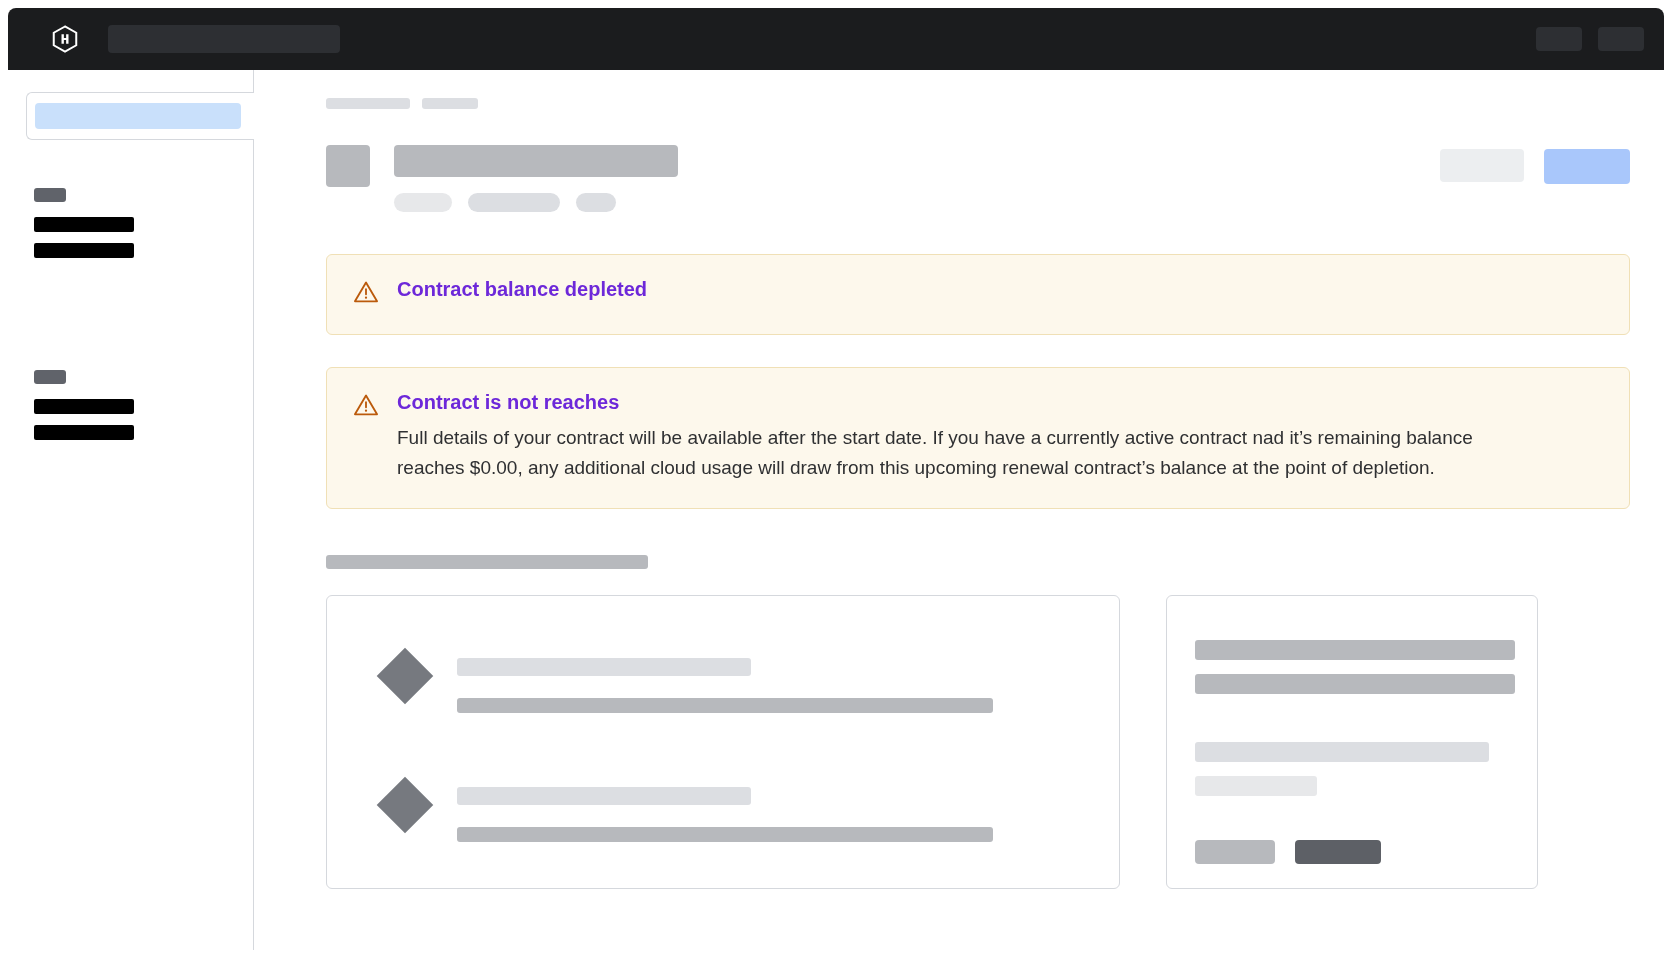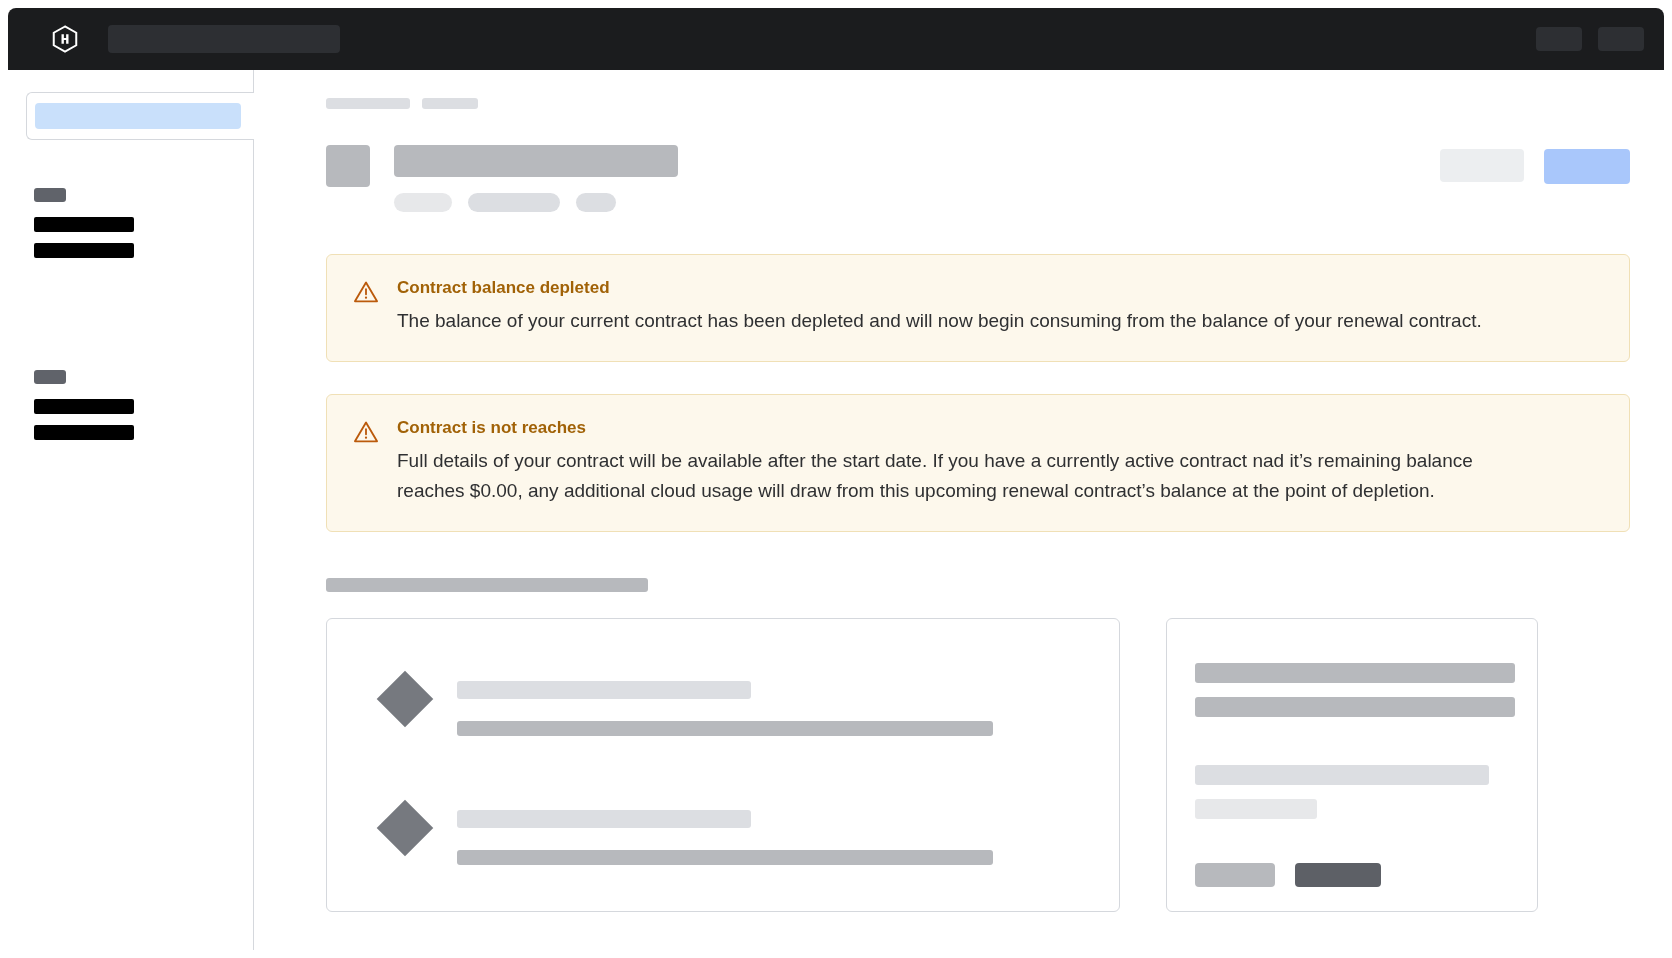--- a/index.html
+++ b/index.html
@@ -191,22 +191,22 @@
   }
   .alert-icon {
     flex: none;
     width: 26px;
     height: 26px;
     margin-top: 2px;
     color: #bb5a0b;
   }
   .alert-body { flex: 1; }
   .alert-title {
-    color: #a16207;
-    font-size: 17px;
+    color: #6d28d9;
+    font-size: 20px;
     font-weight: bold;
     margin: 0 0 8px 0;
     line-height: 1.25;
   }
   .alert-text {
     color: #2f3032;
     font-size: 19px;
     line-height: 1.6;
     margin: 0;
     max-width: 1100px;
@@ -349,21 +349,20 @@
     <div class="alert">
       <div class="alert-icon">
         <svg width="26" height="26" viewBox="0 0 24 24" aria-hidden="true">
           <path d="M12 3.2 1.8 20.6h20.4L12 3.2z" fill="none" stroke="currentColor" stroke-width="1.7" stroke-linejoin="round"></path>
           <path d="M12 9.5v4.6" stroke="currentColor" stroke-width="1.7" stroke-linecap="round"></path>
           <circle cx="12" cy="17.2" r="1.05" fill="currentColor"></circle>
         </svg>
       </div>
       <div class="alert-body">
         <p class="alert-title">Contract balance depleted</p>
-        <p class="alert-text">The balance of your current contract has been depleted and will now begin consuming from the balance of your renewal contract.</p>
       </div>
     </div>
 
     <div class="alert">
       <div class="alert-icon">
         <svg width="26" height="26" viewBox="0 0 24 24" aria-hidden="true">
           <path d="M12 3.2 1.8 20.6h20.4L12 3.2z" fill="none" stroke="currentColor" stroke-width="1.7" stroke-linejoin="round"></path>
           <path d="M12 9.5v4.6" stroke="currentColor" stroke-width="1.7" stroke-linecap="round"></path>
           <circle cx="12" cy="17.2" r="1.05" fill="currentColor"></circle>
         </svg>

